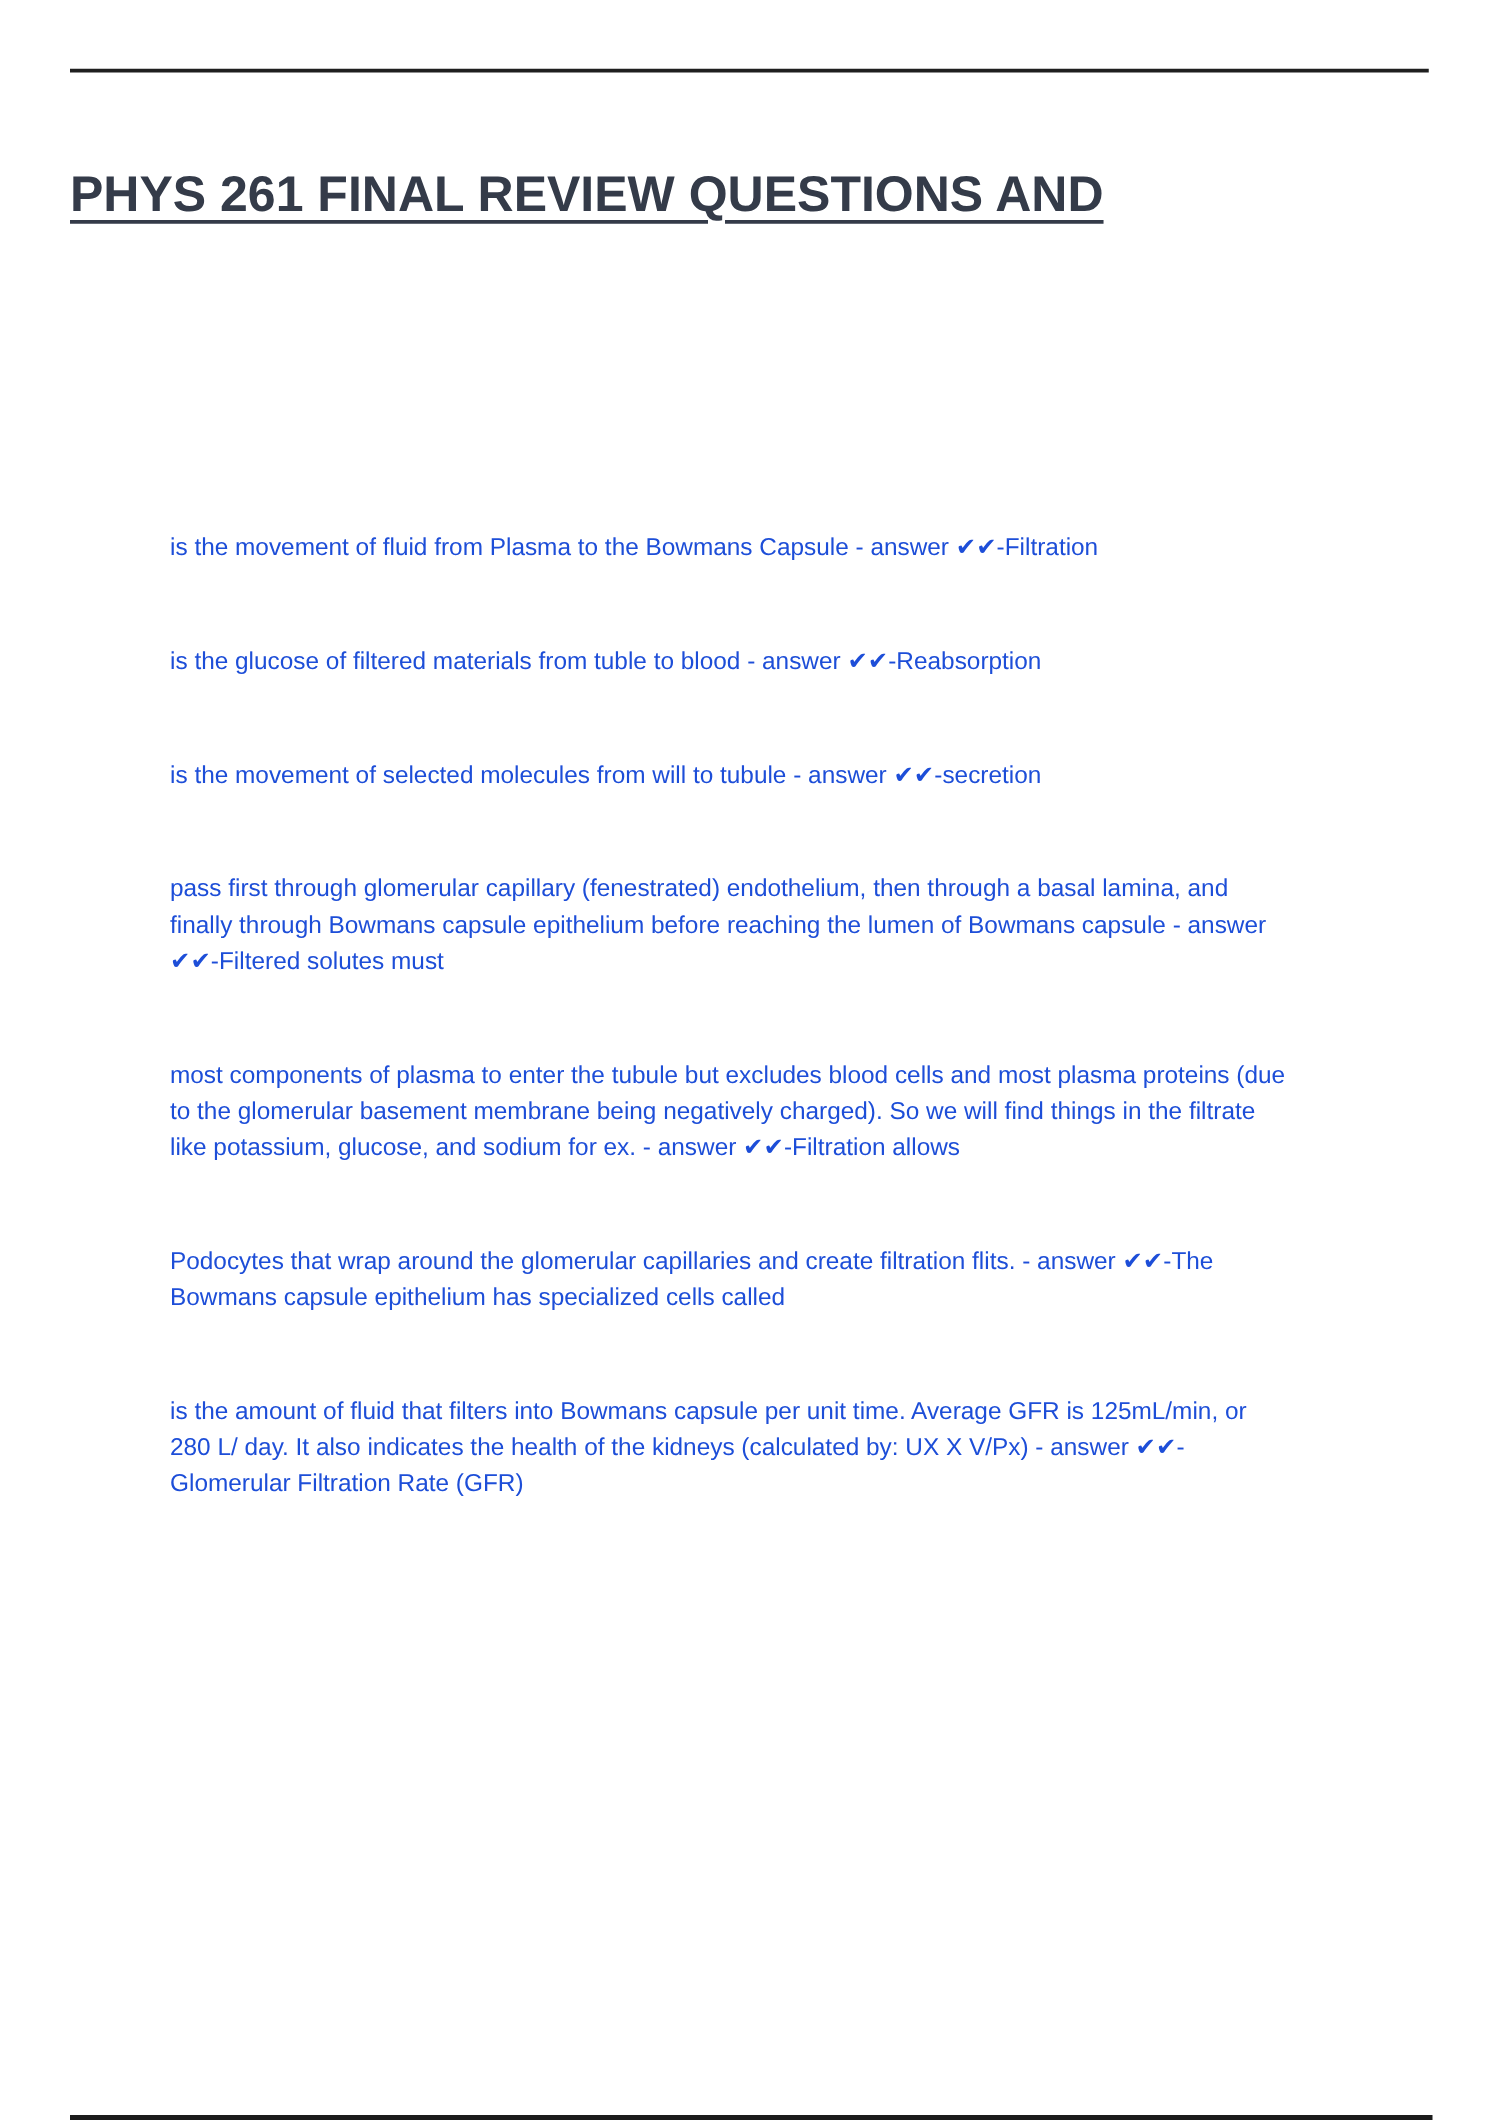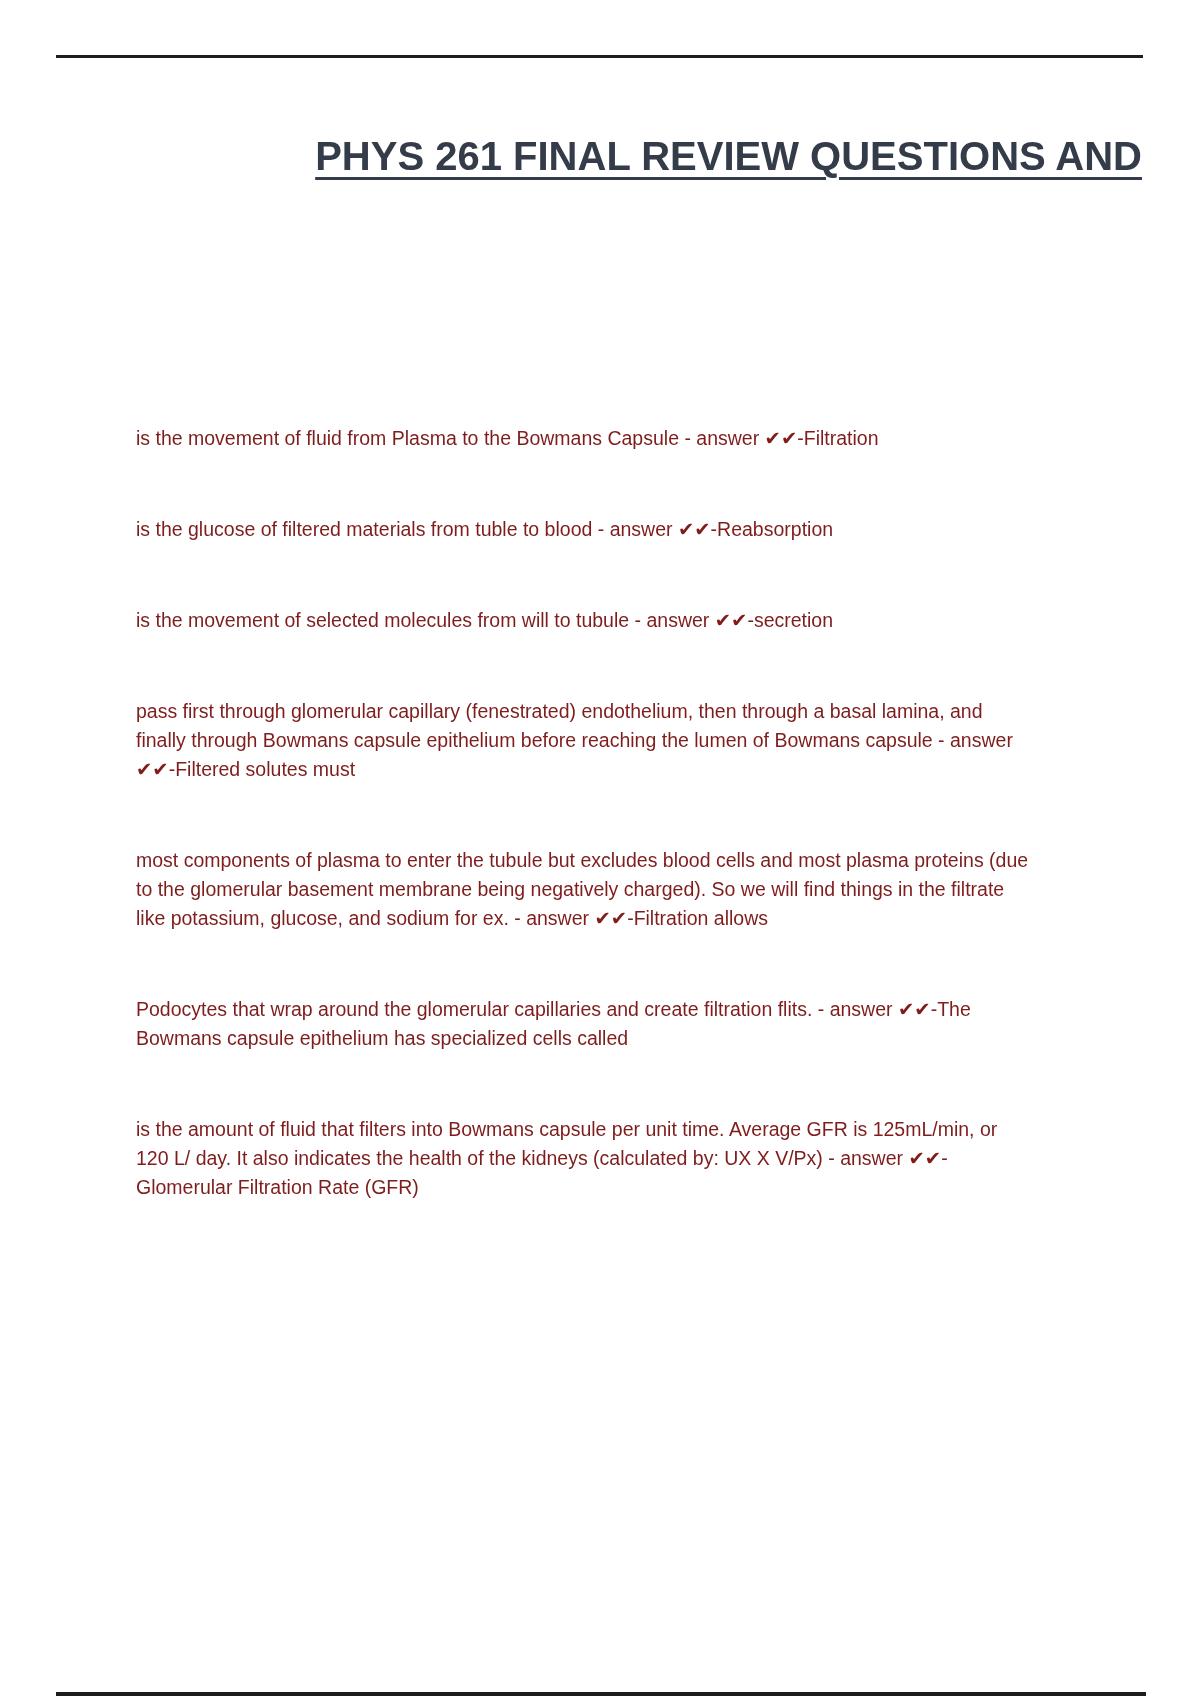--- a/index.html
+++ b/index.html
@@ -27,25 +27,25 @@
   }
   .rule-bottom {
     left: 56px;
     top: 1692px;
     width: 1090px;
     height: 4px;
     background: #1c1c1c;
   }
   .title {
     position: absolute;
-    left: 70px;
+    left: 56px;
     top: 134px;
     width: 1072px;
     margin: 0;
-    text-align: right;
+    text-align: left;
     font-family: "Liberation Sans", sans-serif;
     font-size: 40px;
     line-height: 44px;
     font-weight: bold;
     color: #343b49;
   }
   .title-line {
     display: block;
     text-decoration: underline;
     text-decoration-thickness: 3px;
@@ -54,21 +54,21 @@
   .qa-list {
     position: absolute;
     left: 136px;
     top: 424px;
     width: 895px;
   }
   .qa {
     margin: 0 0 62px 0;
     font-size: 19.5px;
     line-height: 29px;
-    color: #7f1d1d;
+    color: #1d4ed8;
     font-weight: 400;
   }
 </style>
 </head>
 <body>
 
 <div class="page">
 
   <div class="rule rule-top"></div>
 
@@ -76,18 +76,18 @@
     <span class="title-line">PHYS 261 FINAL REVIEW QUESTIONS AND</span>
   </h1>
 
   <div class="qa-list">
     <p class="qa">is the movement of fluid from Plasma to the Bowmans Capsule - answer ✔✔-Filtration</p>
     <p class="qa">is the glucose of filtered materials from tuble to blood - answer ✔✔-Reabsorption</p>
     <p class="qa">is the movement of selected molecules from will to tubule - answer ✔✔-secretion</p>
     <p class="qa">pass first through glomerular capillary (fenestrated) endothelium, then through a basal lamina, and finally through Bowmans capsule epithelium before reaching the lumen of Bowmans capsule - answer ✔✔-Filtered solutes must</p>
     <p class="qa">most components of plasma to enter the tubule but excludes blood cells and most plasma proteins (due to the glomerular basement membrane being negatively charged). So we will find things in the filtrate like potassium, glucose, and sodium for ex. - answer ✔✔-Filtration allows</p>
     <p class="qa">Podocytes that wrap around the glomerular capillaries and create filtration flits. - answer ✔✔-The Bowmans capsule epithelium has specialized cells called</p>
-    <p class="qa">is the amount of fluid that filters into Bowmans capsule per unit time. Average GFR is 125mL/min, or 120 L/ day. It also indicates the health of the kidneys (calculated by: UX X V/Px) - answer ✔✔-Glomerular Filtration Rate (GFR)</p>
+    <p class="qa">is the amount of fluid that filters into Bowmans capsule per unit time. Average GFR is 125mL/min, or 280 L/ day. It also indicates the health of the kidneys (calculated by: UX X V/Px) - answer ✔✔-Glomerular Filtration Rate (GFR)</p>
   </div>
 
   <div class="rule rule-bottom"></div>
 
 </div>
 
 </body></html>

